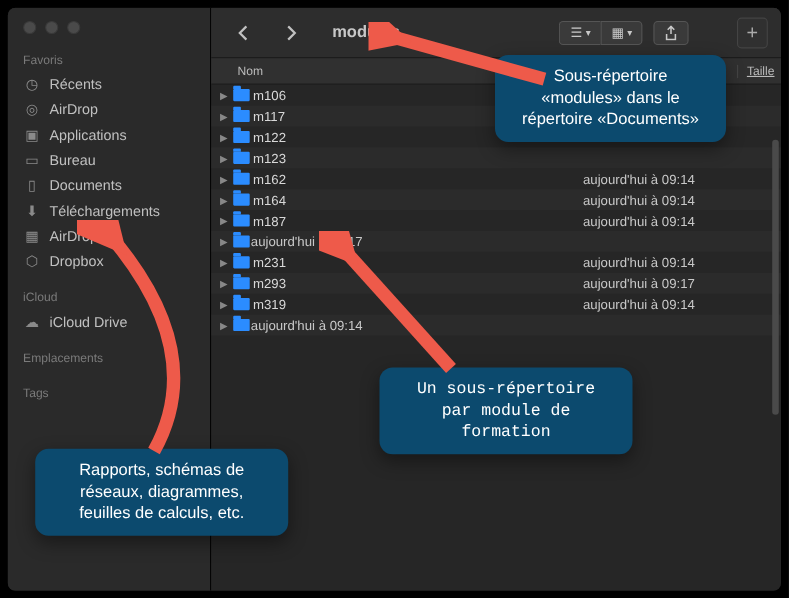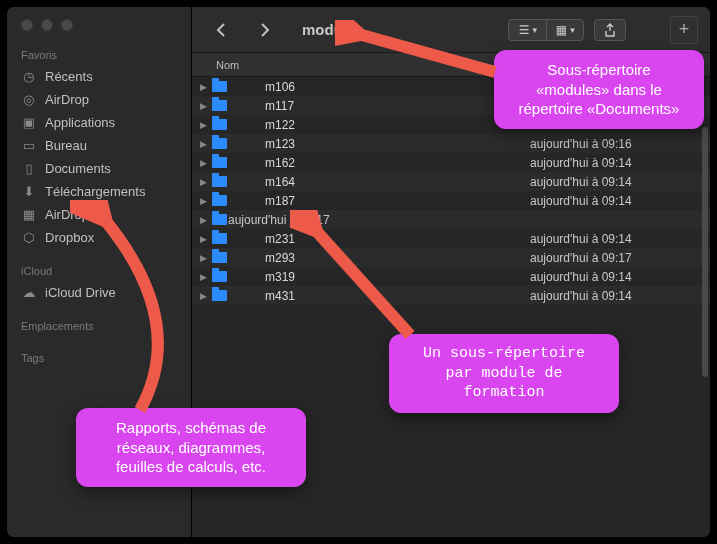--- a/index.html
+++ b/index.html
@@ -124,35 +124,34 @@
   width: 15px; height: 11px;
   background: #2b8cff;
   border-radius: 1px;
   position: relative;
 }
 .folder-icon::before {
   content:'';
   position:absolute;
   top:-3px;left:0;width:7px;height:3px;background:#2b8cff;border-radius:1px 1px 0 0;
 }
-.row .name { flex:1; padding-left: 2px; margin-left: 35px; }
+.row .name { flex:1; padding-left: 2px; }
 .row .date { width: 180px; color:#c8c8c8; }
 
 
 .callout {
   position: absolute;
-  background: #d946ef;
+  background: #0c4a6e;
   color: #fff;
   border-radius: 12px;
   padding: 10px 16px;
   font-size: 15px;
   line-height: 1.3;
   text-align: center;
   box-shadow: 0 6px 16px rgba(0,0,0,0.4);
-  margin-left: 44px;
 }
 .scrollbar {
   position: absolute;
   right: 2px; top: 120px;
   width: 6px; height: 250px;
   background: #4a4a4a;
   border-radius: 3px;
 }
 </style>
 </head>
@@ -273,21 +272,20 @@
           </span>
           <span class="name">m122</span>
           <span class="date"></span>
         </div>
         <div class="row alt">
           <span class="tri">▶</span>
           <span class="fico">
             <span class="folder-icon"></span>
           </span>
           <span class="name">m123</span>
-          <span class="date">aujourd'hui à 09:16</span>
         </div>
         <div class="row">
           <span class="tri">▶</span>
           <span class="fico">
             <span class="folder-icon"></span>
           </span>
           <span class="name">m162</span>
           <span class="date">aujourd'hui à 09:14</span>
         </div>
         <div class="row alt">
@@ -335,21 +333,20 @@
             <span class="folder-icon"></span>
           </span>
           <span class="name">m319</span>
           <span class="date">aujourd'hui à 09:14</span>
         </div>
         <div class="row alt">
           <span class="tri">▶</span>
           <span class="fico">
             <span class="folder-icon"></span>
           </span>
-          <span class="name">m431</span>
           <span class="date">aujourd'hui à 09:14</span>
         </div>
       </div>
     <div class="scrollbar"></div>
   </div>
 </div>
 
 <div class="callout" style="top:50px; left:450px; width:210px;">
   <span>Sous-répertoire «modules» dans le répertoire «Documents»</span>
 </div>

